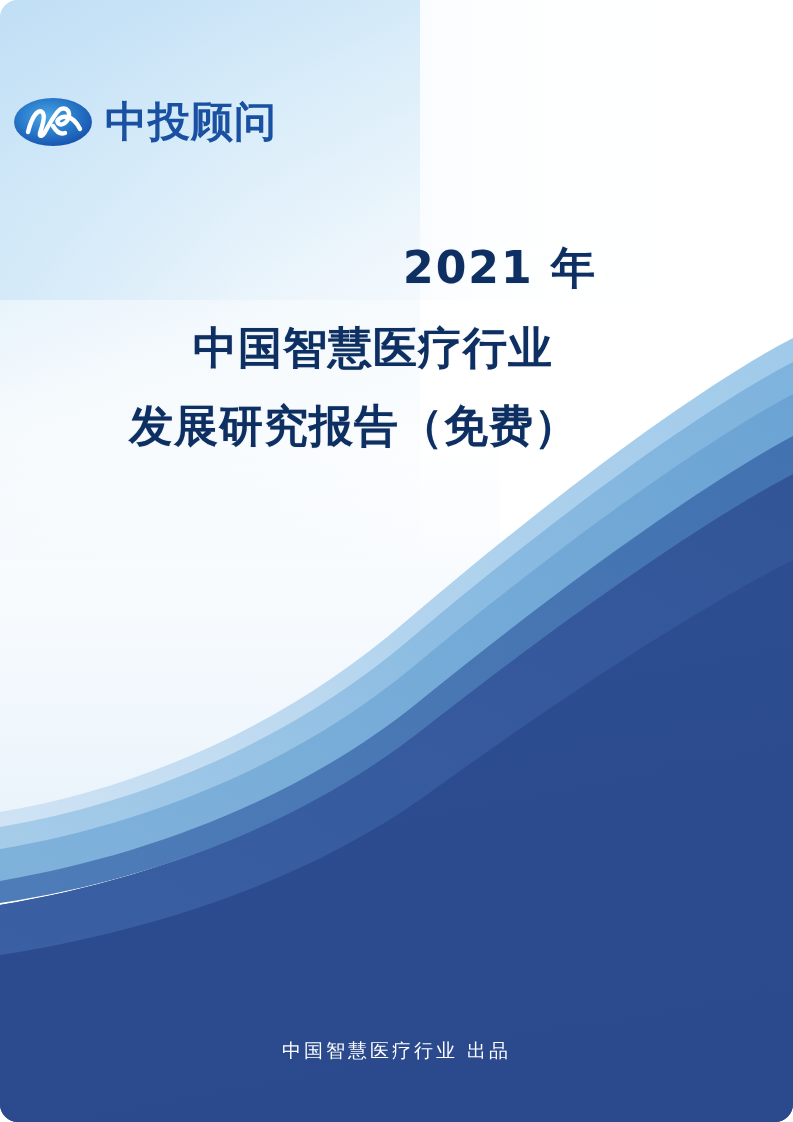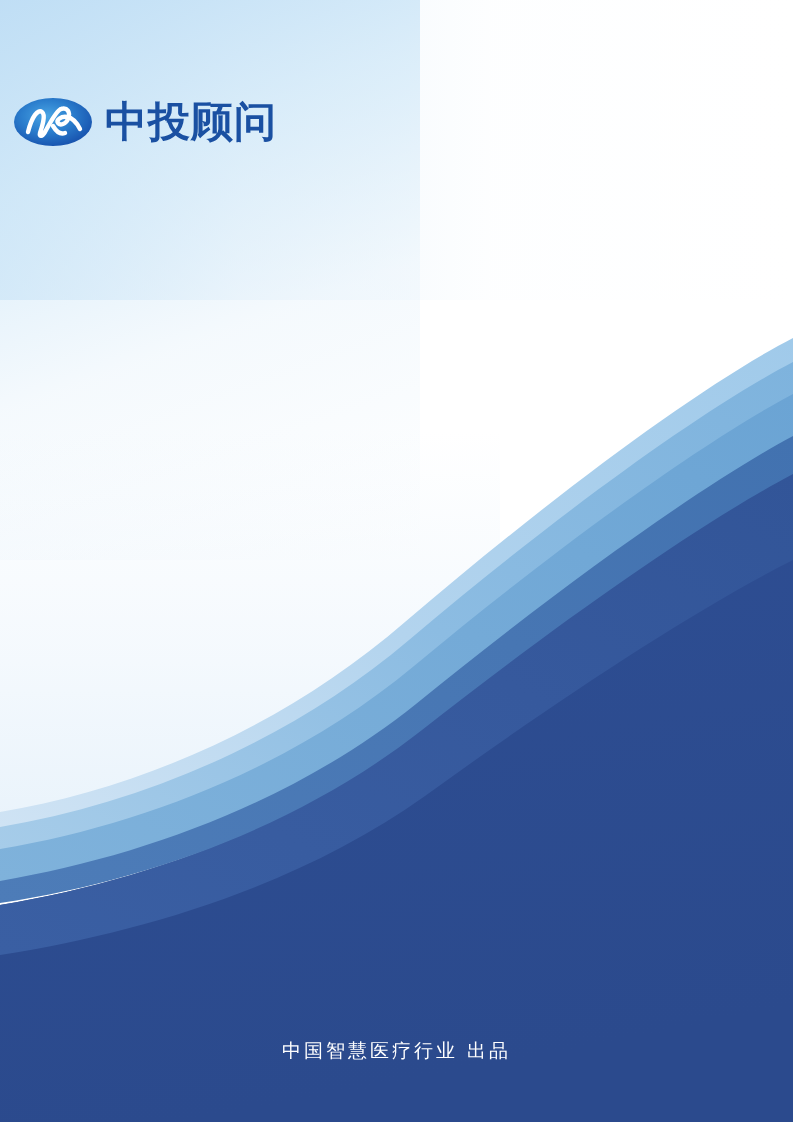--- a/index.html
+++ b/index.html
@@ -10,20 +10,21 @@
   body {
     font-family: "Liberation Sans", "DejaVu Sans", sans-serif;
   }
 
   #cover {
     position: relative;
     width: 793px;
     height: 1122px;
     overflow: hidden;
     background: #ffffff;
+    border-radius: 18px;
   }
 
   
   .bg-base {
     position: absolute;
     inset: 0;
     background: #ffffff;
   }
   .bg-tint-left {
     position: absolute;
@@ -241,16 +242,21 @@
         <path d="M15,36 C19,20 25,13 29,16 C33,19 29,31 27,37
                  C26,41 29,41 32,36 C37,27 43,15 48,13"></path>
         <path d="M48,13 C54,11 58,16 55,23 C53,28 47,30 45,27
                  C43,24 48,20 54,21 C60,22 64,27 67,33"></path>
         <path d="M40,30 C43,35 47,39 52,37"></path>
       </g>
     </svg>
     <div class="logo-wordmark">中投顾问</div>
   </div>
 
+  <div class="title-block">
+    <div class="title-line title-line-1">2021 年</div>
+    <div class="title-line title-line-2">中国智慧医疗行业</div>
+    <div class="title-line title-line-3">发展研究报告（免费）</div>
+  </div>
 
   <div class="footer-text">中国智慧医疗行业 出品</div>
 
 </div>
 
 </body></html>

